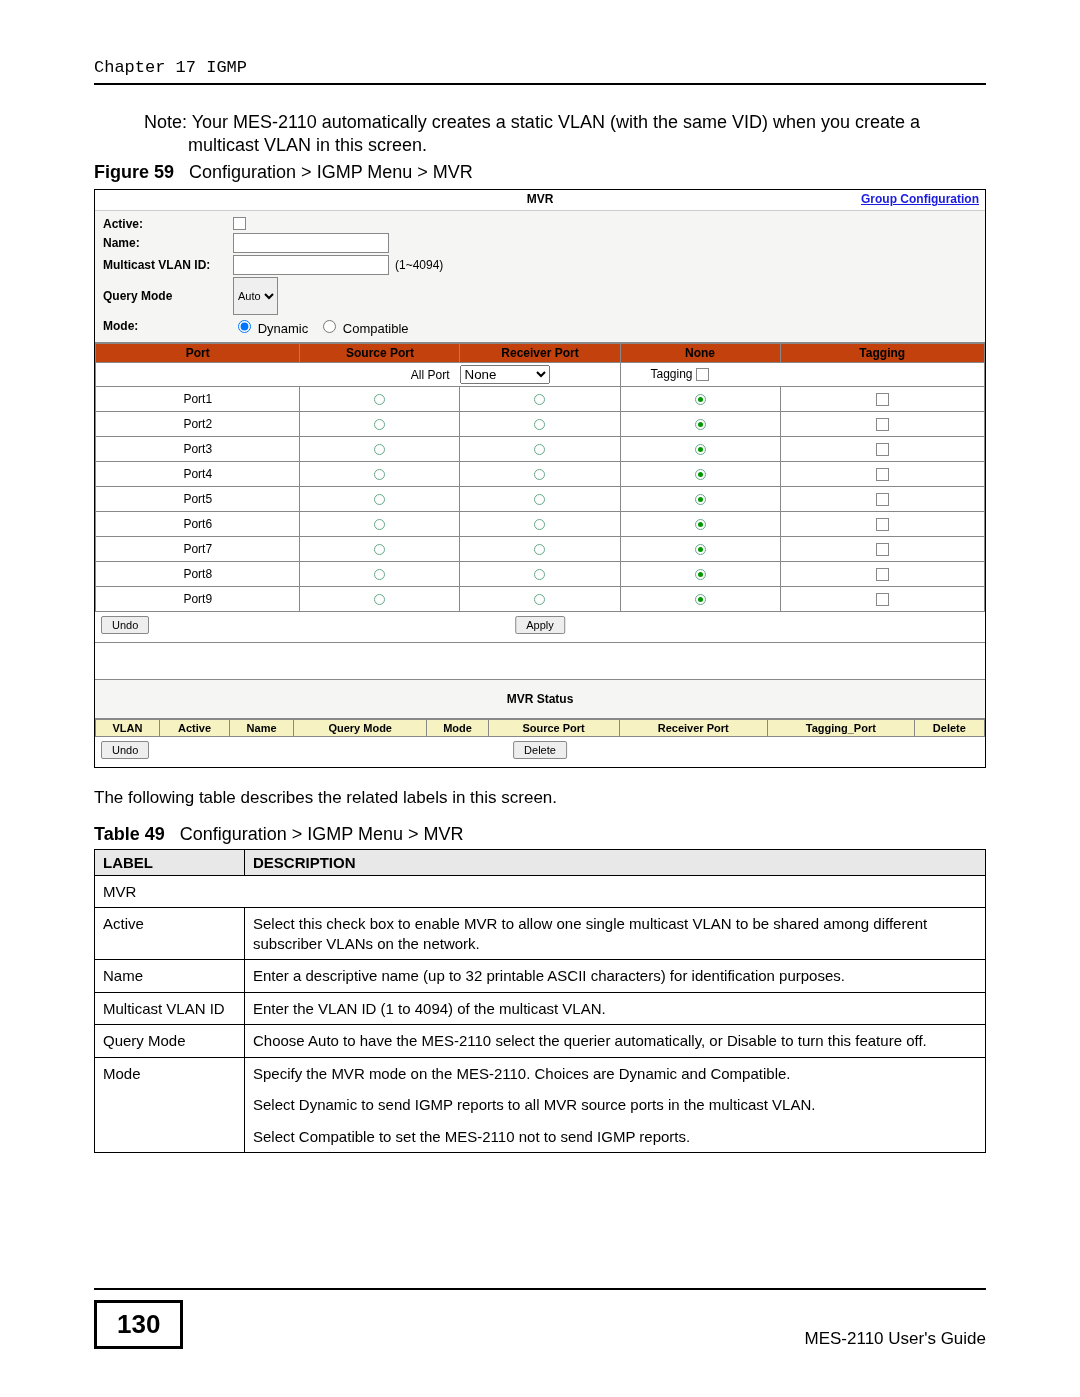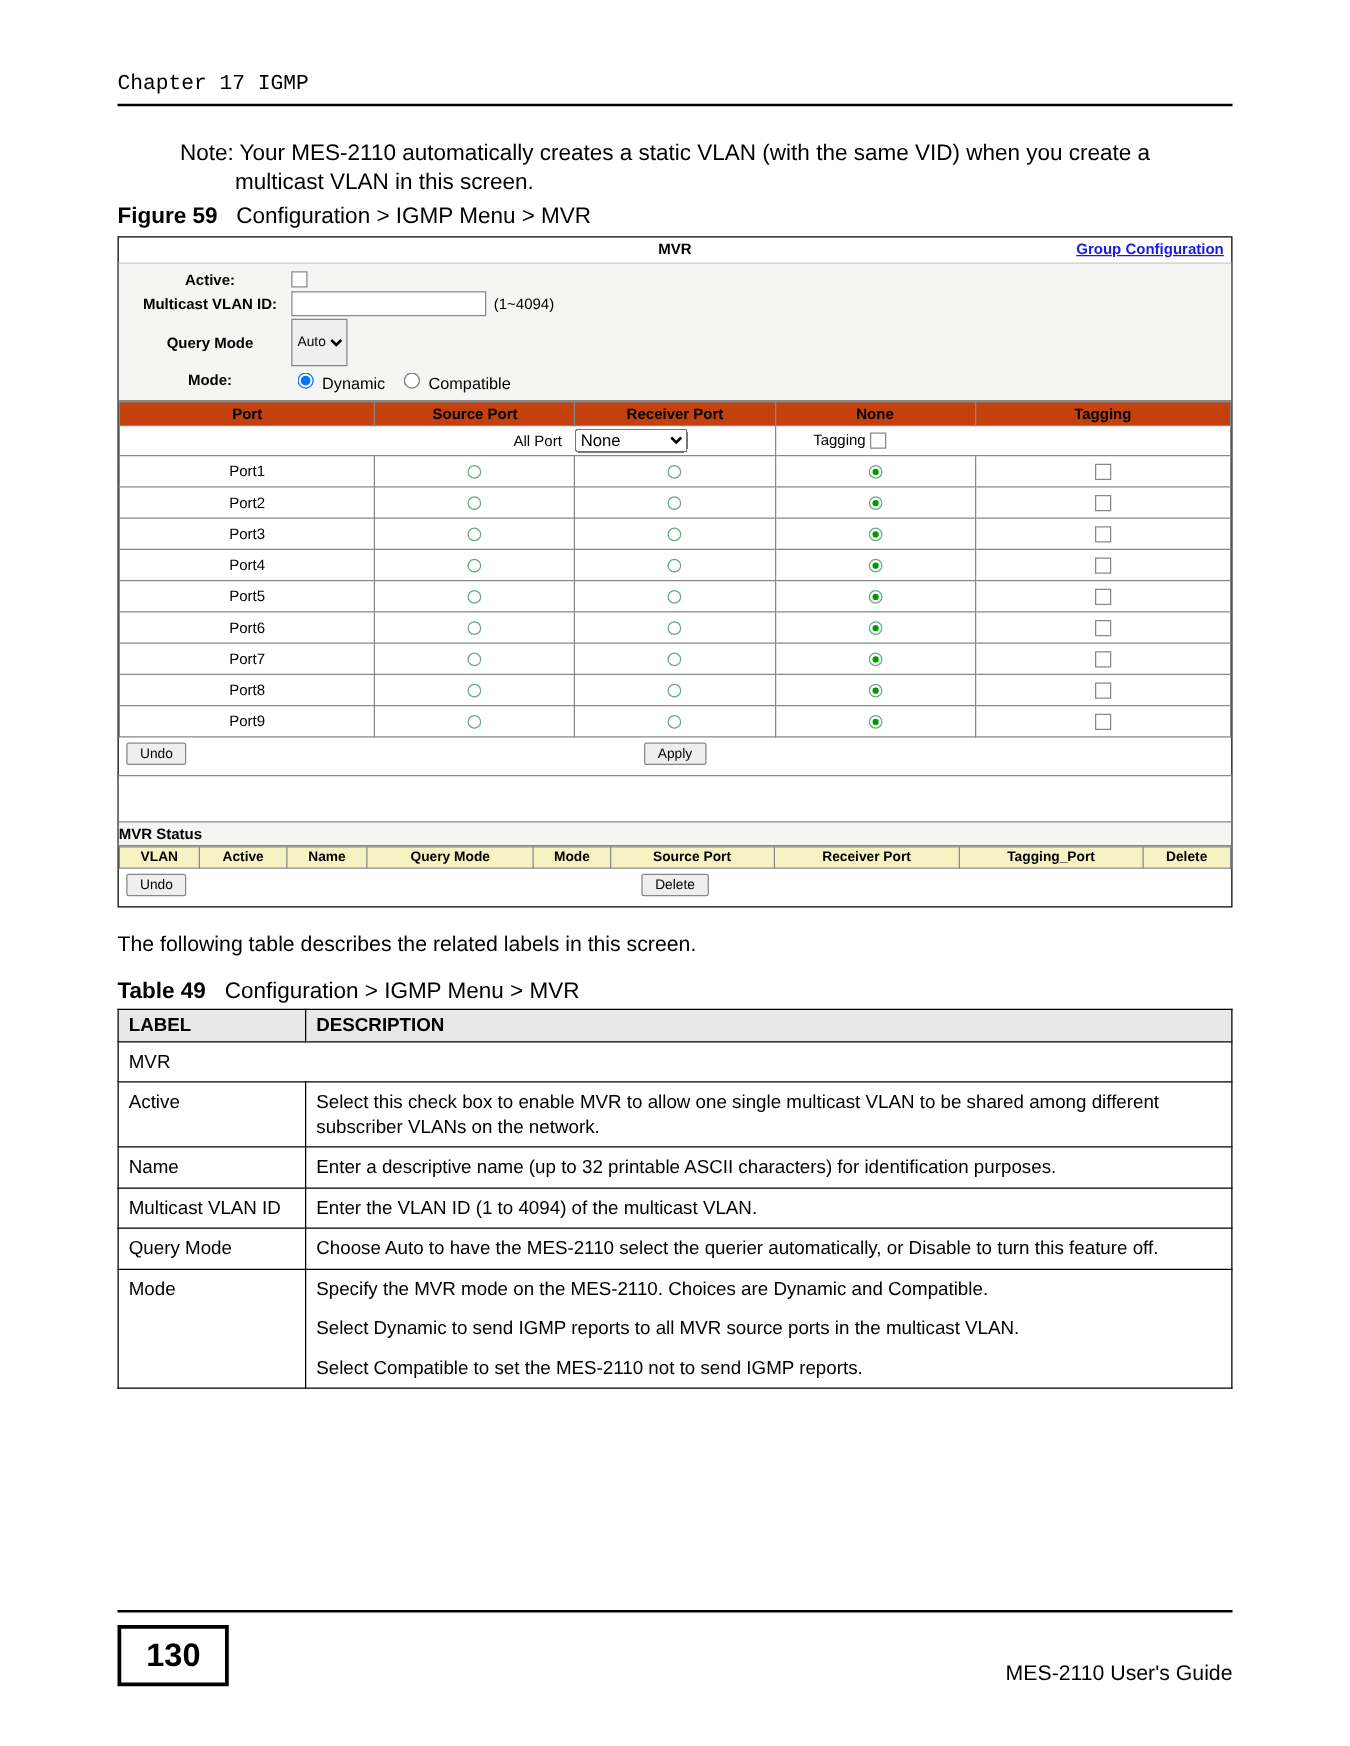--- a/index.html
+++ b/index.html
@@ -24,21 +24,21 @@
   .screenshot {
     border: 1px solid #000;
     margin-top: 6px;
     font-size: 12px;
   }
   .mvr-bar { position: relative; height: 20px; }
   .mvr-title { font-weight: bold; text-align: center; font-size: 12px; padding-top: 2px; }
   .group-link { position: absolute; right: 6px; top: 2px; color: #1a1ae0; text-decoration: underline; font-weight: bold; font-size: 12px; }
   .form-area { background: #f5f5f3; padding: 4px 8px 4px 8px; border-top: 1px solid #ccc; border-bottom: 1px solid #888; }
   .form-row { display: flex; align-items: center; margin: 2px 0; font-size: 12px; }
-  .form-row .lab { width: 130px; font-weight: bold; text-align: center; }
+  .form-row .lab { width: 130px; font-weight: bold; }
   .form-row input[type="text"] { height: 16px; border: 1px solid #888; }
   .form-row select { height: 38px; border: 1px solid #888; font-size: 11px; }
   .radio-lab { font-size: 13px; margin-right: 10px; }
 
   table.port-table { width: 100%; border-collapse: collapse; font-size: 12px; }
   .port-row-hdr td { background: #c2410c; border: 1px solid #888; text-align: center; font-weight: bold; padding: 2px 0; }
   .allport-row td { border: 1px solid #888; padding: 2px 4px; }
   .allport-cell { text-align: right; padding-right: 70px !important; }
   .tag-cell { text-align: left; padding-left: 30px !important; }
   .data-row td { border: 1px solid #888; text-align: center; padding: 2px 0; height: 20px; }
@@ -46,21 +46,21 @@
     display: inline-block; width: 11px; height: 11px; border: 1px solid #6a8; border-radius: 50%;
     vertical-align: middle; background: #fff; box-sizing: border-box;
   }
   .radio-sim.on::after { content:''; display:block; width:5px; height:5px; background:#090; border-radius:50%; margin:2px; }
   .chk-sim { display:inline-block; width:11px; height:11px; border:1px solid #888; background:#fff; vertical-align:middle; }
 
   .btn-row { padding: 4px 6px; position: relative; }
   button.sim { font-size: 11px; border: 1px solid #888; background: #eee; border-radius: 2px; padding: 2px 10px; }
   .btn-center { position: absolute; left: 50%; transform: translateX(-50%); top: 4px; text-align: right; }
   .spacer { height: 36px; border-top: 1px solid #888; background: #fff; }
-  .status-bar { background: #f5f5f3; border-top:1px solid #888; border-bottom:1px solid #888; text-align:left; font-weight:bold; padding:2px 0; }
+  .status-bar { background: #f5f5f3; border-top:1px solid #888; border-bottom:1px solid #888; text-align:center; font-weight:bold; padding:12px 0; }
   table.status-hdr { width:100%; border-collapse:collapse; font-size:11px; }
   table.status-hdr td { background:#f6f2c2; border:1px solid #888; text-align:center; font-weight:bold; padding:2px 0; }
 
   .following { font-size: 17px; margin-top: 20px; }
   .tbl-caption { font-size: 18px; margin-top: 16px; }
   table.desc-table { width: 100%; border-collapse: collapse; font-size: 15px; margin-top: 4px; }
   table.desc-table th { background: #e8e8e8; border: 1px solid #000; text-align: left; padding: 4px 8px; font-weight: bold; }
   table.desc-table td { border: 1px solid #000; padding: 6px 8px; vertical-align: top; line-height: 1.3; }
   .desc-label-col { width: 150px; }
   .mode-desc p { margin: 0 0 12px 0; }
@@ -87,20 +87,24 @@
 
   <div class="screenshot">
     <div class="mvr-bar">
       <div class="mvr-title">MVR</div>
       <a class="group-link">Group Configuration</a>
     </div>
     <div class="form-area">
       <div class="form-row">
         <span class="lab">Active:</span>
         <span class="chk-sim"></span>
+      </div>
+      <div class="form-row">
+        <span class="lab">Name:</span>
+        <input type="text" style="width: 150px;">
       </div>
       <div class="form-row">
         <span class="lab">Multicast VLAN ID:</span>
         <input type="text" style="width: 150px;">
         <span style="margin-left:6px">(1~4094)</span>
       </div>
       <div class="form-row">
         <span class="lab">Query Mode</span>
         <select><option>Auto</option></select>
       </div>

